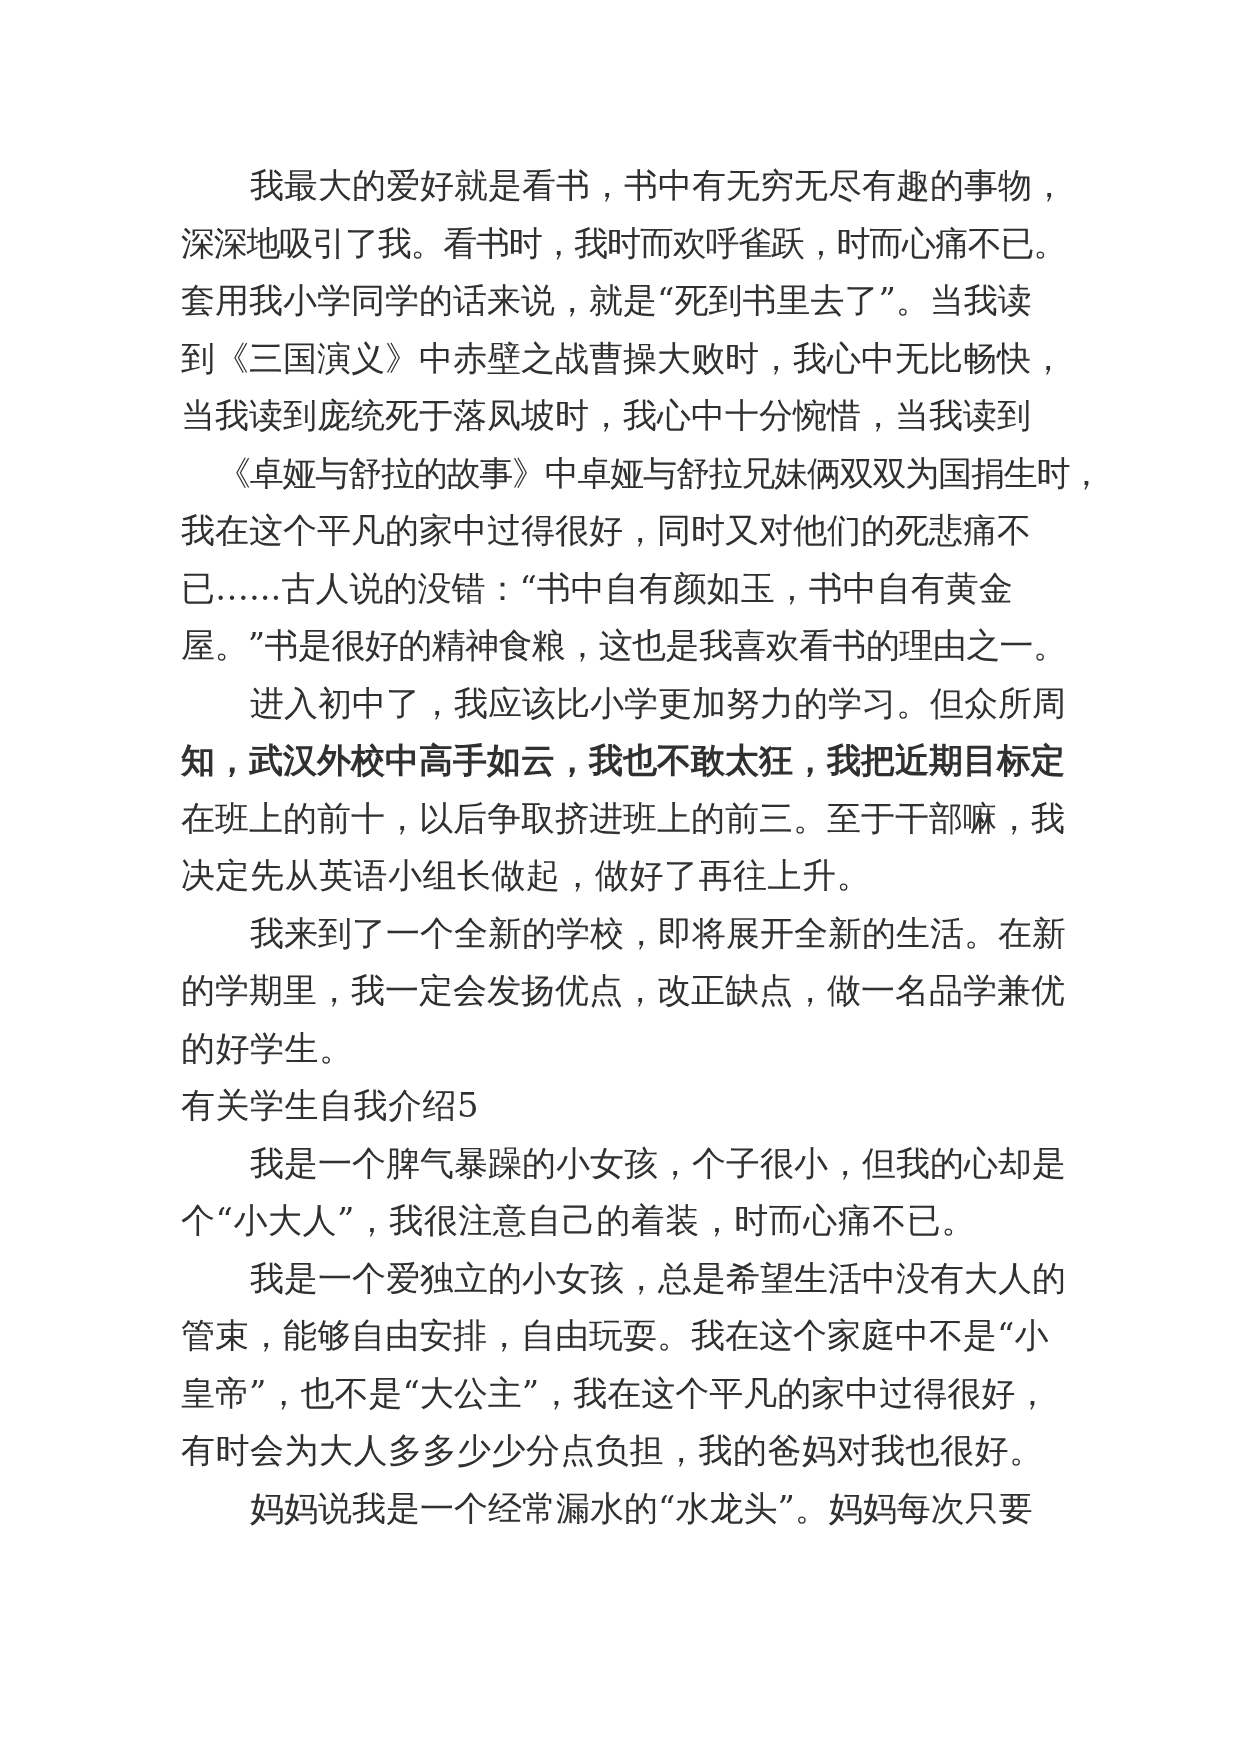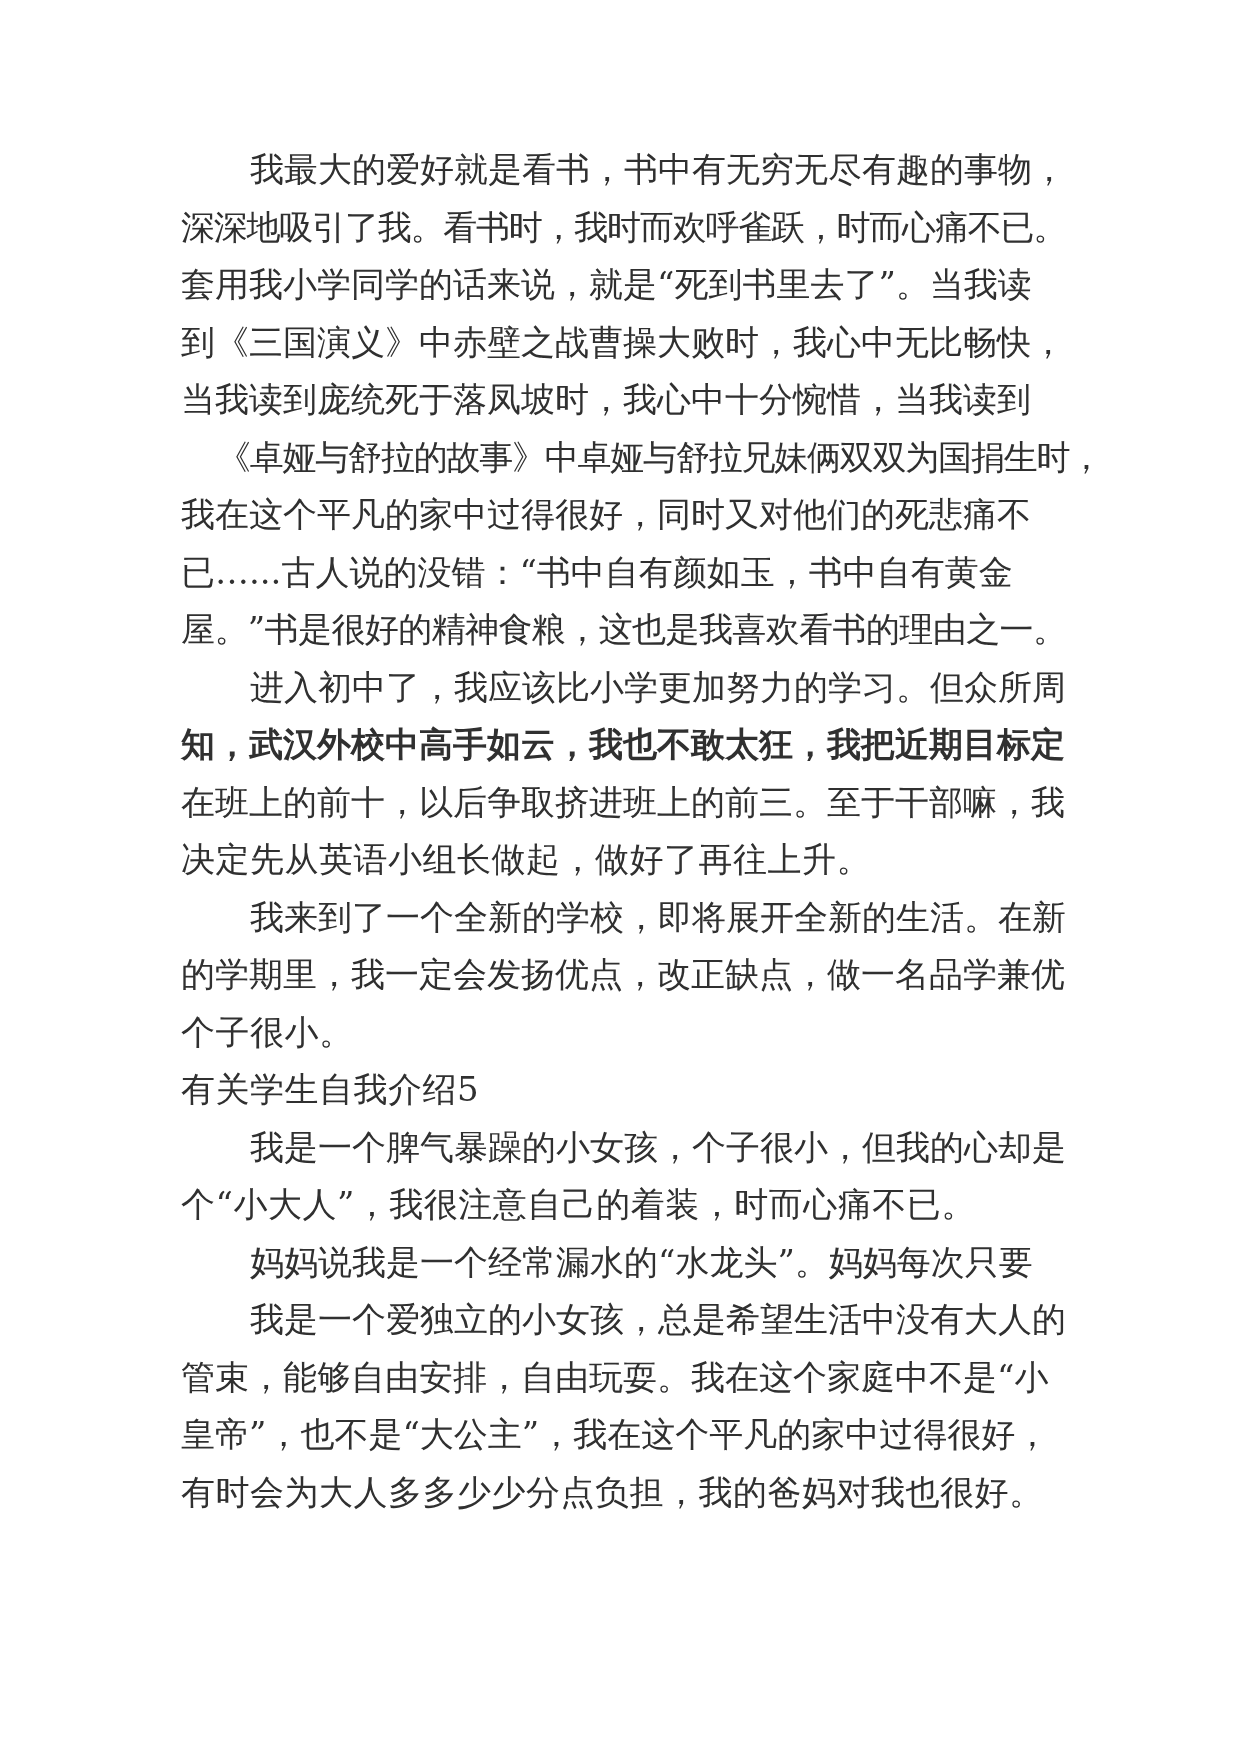--- a/index.html
+++ b/index.html
@@ -10,21 +10,21 @@
   .page {
     position: relative;
     width: 1241px;
     height: 1754px;
     background: #ffffff;
     overflow: hidden;
   }
   .content {
     position: absolute;
     left: 181px;
-    top: 141px;
+    top: 157px;
     width: 885px;
     font-family: "DejaVu Serif", "Liberation Serif", serif;
     font-size: 34px;
     font-weight: 400;
     color: #303030;
   }
   .paragraph {
     margin: 0;
     padding: 0;
   }
@@ -57,32 +57,32 @@
       </div>
       <div class="paragraph">
         <div class="line indent fit" style="letter-spacing: 0px;">进入初中了，我应该比小学更加努力的学习。但众所周</div>
         <div class="line fit" style="letter-spacing: 0px; font-weight: bold;">知，武汉外校中高手如云，我也不敢太狂，我把近期目标定</div>
         <div class="line fit" style="letter-spacing: 0px;">在班上的前十，以后争取挤进班上的前三。至于干部嘛，我</div>
         <div class="line">决定先从英语小组长做起，做好了再往上升。</div>
       </div>
       <div class="paragraph">
         <div class="line indent fit" style="letter-spacing: 0px;">我来到了一个全新的学校，即将展开全新的生活。在新</div>
         <div class="line fit" style="letter-spacing: 0px;">的学期里，我一定会发扬优点，改正缺点，做一名品学兼优</div>
-        <div class="line">个子很小。</div>
+        <div class="line">的好学生。</div>
       </div>
       <div class="paragraph heading">
         <div class="line">有关学生自我介绍5</div>
       </div>
       <div class="paragraph">
         <div class="line indent fit" style="letter-spacing: 0px;">我是一个脾气暴躁的小女孩，个子很小，但我的心却是</div>
         <div class="line">个“小大人”，我很注意自己的着装，时而心痛不已。</div>
       </div>
       <div class="paragraph">
-        <div class="line indent fit" style="letter-spacing: 0px;">妈妈说我是一个经常漏水的“水龙头”。妈妈每次只要</div>
-      </div>
-      <div class="paragraph">
         <div class="line indent fit" style="letter-spacing: 0px;">我是一个爱独立的小女孩，总是希望生活中没有大人的</div>
         <div class="line fit" style="letter-spacing: 0px;">管束，能够自由安排，自由玩耍。我在这个家庭中不是“小</div>
         <div class="line fit" style="letter-spacing: 0px;">皇帝”，也不是“大公主”，我在这个平凡的家中过得很好，</div>
         <div class="line">有时会为大人多多少少分点负担，我的爸妈对我也很好。</div>
       </div>
+      <div class="paragraph">
+        <div class="line indent fit" style="letter-spacing: 0px;">妈妈说我是一个经常漏水的“水龙头”。妈妈每次只要</div>
+      </div>
     </div>
 </div>
 
 </body></html>

